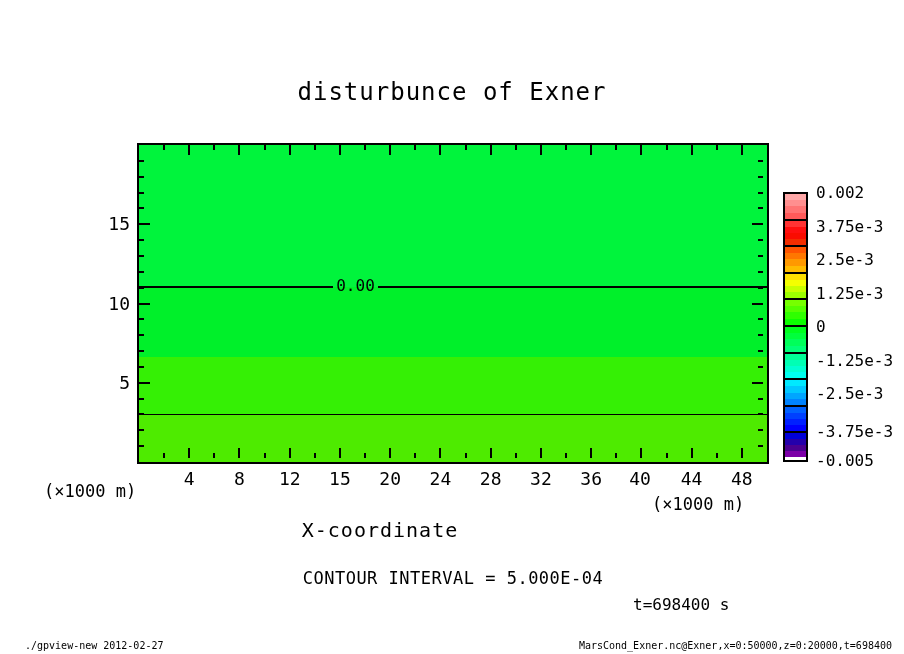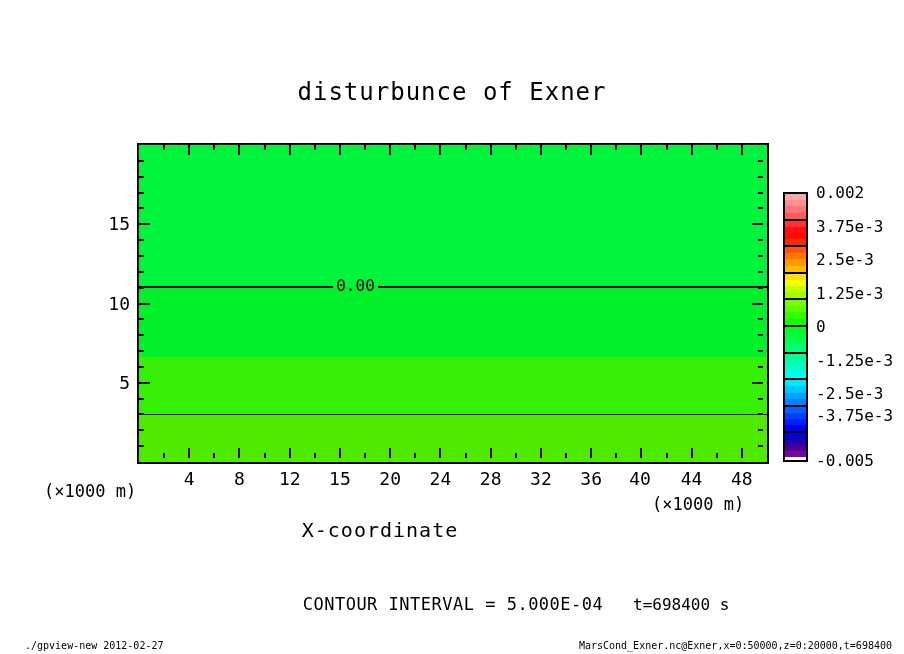--- a/index.html
+++ b/index.html
@@ -16,21 +16,21 @@
   .tick{position:absolute;background:#000;}
   .cline{position:absolute;background:#000;}
   #contour-label{position:absolute;left:194px;top:131px;width:45px;text-align:center;font-size:16px;}
   #ylabel{left:-10px;top:288px;width:172px;text-align:center;font-size:20px;letter-spacing:1px;
           transform:rotate(-90deg) translateY(-86px);transform-origin:86px 12px;}
   .ytick-label{position:absolute;width:46px;text-align:right;font-size:18px;height:18px;line-height:18px;}
   .xtick-label{position:absolute;top:470px;width:40px;margin-left:-20px;text-align:center;font-size:18px;height:18px;line-height:18px;}
   #xunit-left{left:44px;top:481px;font-size:17px;}
   #xunit-right{left:652px;top:494px;font-size:17px;}
   #xlabel{top:518px;left:0;width:760px;text-align:center;font-size:20px;letter-spacing:1px;}
-  #cinterval{top:568px;left:137px;width:632px;text-align:center;font-size:17px;letter-spacing:0.5px;margin-top:26px;}
+  #cinterval{top:568px;left:137px;width:632px;text-align:center;font-size:17px;letter-spacing:0.5px;}
   #timestamp{top:595px;left:633px;font-size:16px;}
   #footer-left{top:640px;left:25px;font-size:10px;}
   #footer-right{top:640px;right:12px;font-size:10px;}
   #colorbar{left:783px;top:192px;width:25px;height:270px;border:2px solid #000;box-sizing:border-box;}
   .cb-cell{width:100%;box-sizing:border-box;border-bottom:2px solid #000;}
   .cb-cell:last-child{border-bottom:none;}
   .cb-label{position:absolute;left:816px;font-size:16px;height:18px;line-height:18px;}
 </style>
 </head>
 <body>
@@ -177,19 +177,19 @@
       <div class="cb-cell" style="height: 24px; background: linear-gradient(rgb(0, 0, 216) 0px, rgb(0, 0, 216) 25%, rgb(36, 0, 171) 25%, rgb(36, 0, 171) 50%, rgb(75, 0, 144) 50%, rgb(75, 0, 144) 75%, rgb(124, 0, 168) 75%, rgb(124, 0, 168) 100%);"></div>
     </div>
   <div id="colorbar-labels">
       <div class="cb-label" style="top: 184px;">0.002</div>
       <div class="cb-label" style="top: 217.5px;">3.75e-3</div>
       <div class="cb-label" style="top: 251px;">2.5e-3</div>
       <div class="cb-label" style="top: 284.5px;">1.25e-3</div>
       <div class="cb-label" style="top: 318px;">0</div>
       <div class="cb-label" style="top: 351.5px; text-align: right;">-1.25e-3</div>
       <div class="cb-label" style="top: 385px;">-2.5e-3</div>
-      <div class="cb-label" style="top: 407px;">-3.75e-3</div>
+      <div class="cb-label" style="top: 423px;">-3.75e-3</div>
       <div class="cb-label" style="top: 452px;">-0.005</div>
     </div>
 
   <div id="footer-left" class="abs">./gpview-new  2012-02-27</div>
   <div id="footer-right" class="abs">MarsCond_Exner.nc@Exner,x=0:50000,z=0:20000,t=698400</div>
 </div>
 
 </body></html>

